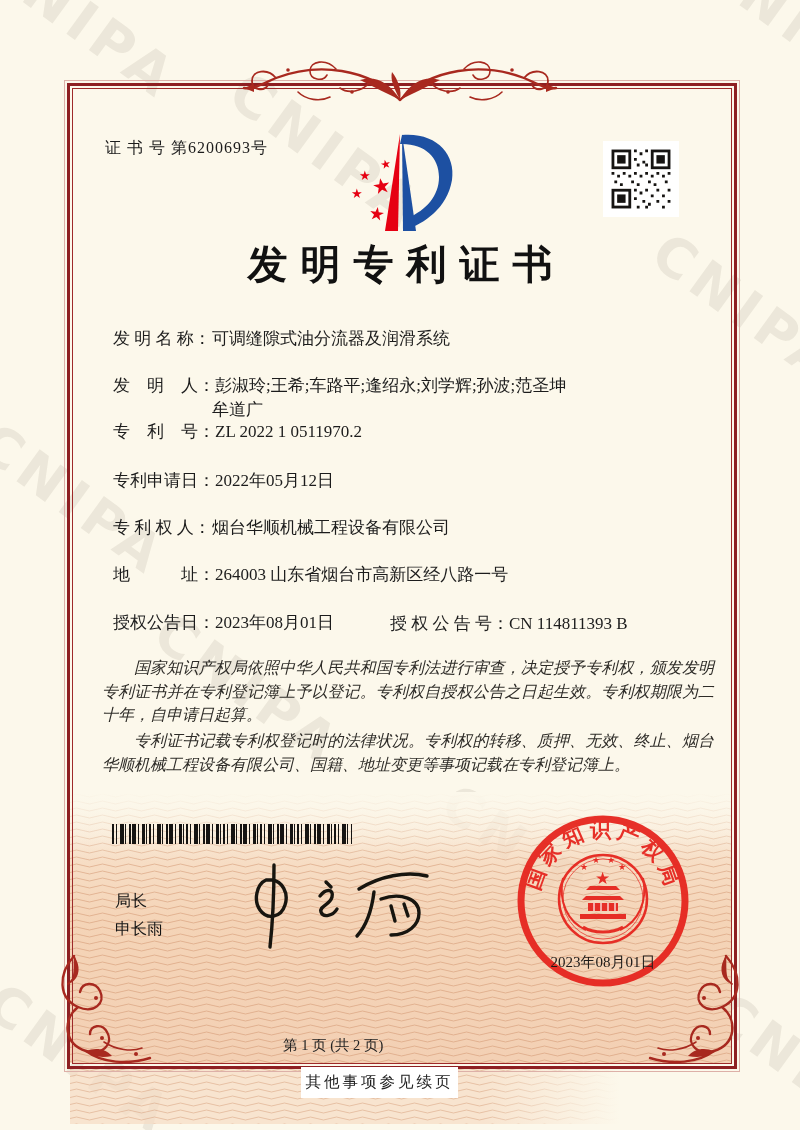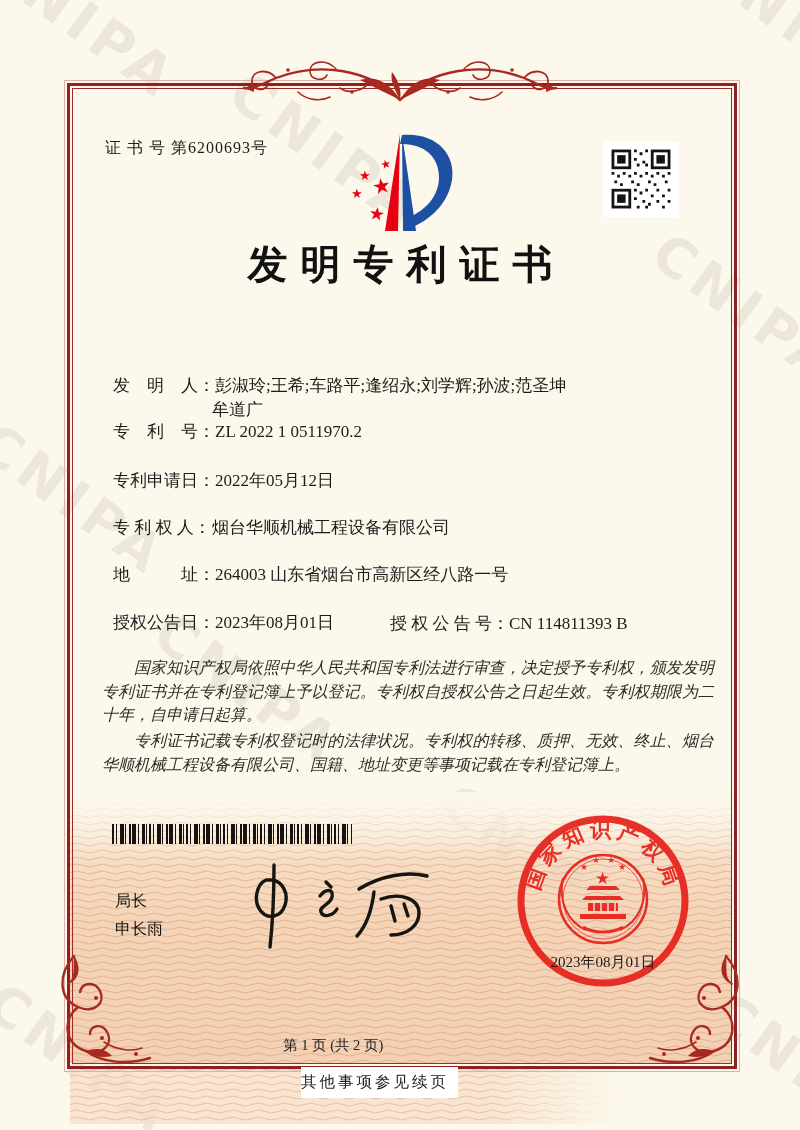--- a/index.html
+++ b/index.html
@@ -71,21 +71,21 @@
   .director-title{top:891px;}
   .director-name{top:919px;}
   .signature{position:absolute; left:240px; top:858px; z-index:5;}
   .seal{position:absolute; left:508px; top:806px; z-index:6; opacity:.95;}
   .page-info{
     position:absolute; left:283px; width:200px; top:1036px; text-align:left;
     font-size:14.5px; color:#222; z-index:4;
   }
   .note-box{
     position:absolute; left:301px; top:1067px; width:157px; height:31px; background:#fff;
-    z-index:4; display:flex; align-items:center; 
+    z-index:4; display:flex; align-items:center; justify-content:center;
   }
   .note-box span{font-size:15.5px; letter-spacing:3px; color:#222;}
   .ornament{position:absolute; z-index:3; pointer-events:none;}
 </style>
 </head>
 <body>
 
 <div class="page">
 
   <span class="wm" style="left:-30px; top:-12px; font-size:56px;">CNIPA</span>
@@ -236,20 +236,23 @@
                  M49,34h3v3h-3z M55,31h3v3h-3z M61,34h3v3h-3z M67,31h3v3h-3z M10,40h3v3h-3z M16,43h3v3h-3z M28,40h3v3h-3z
                  M34,43h3v3h-3z M46,40h3v3h-3z M52,43h3v3h-3z M64,40h3v3h-3z M31,49h3v3h-3z M37,52h3v3h-3z M43,49h3v3h-3z
                  M49,55h3v3h-3z M55,49h3v3h-3z M61,55h3v3h-3z M67,49h3v3h-3z M31,58h3v3h-3z M40,61h3v3h-3z M46,64h3v3h-3z
                  M55,61h3v3h-3z M61,67h3v3h-3z M34,67h3v3h-3z M43,67h3v3h-3z M67,61h3v3h-3z"></path>
       </g>
     </svg>
   </div>
 
   <div class="title">发明专利证书</div>
 
+  <div class="row" style="top:328px;">
+    <span class="lbl">发 明 名 称：</span><span class="val">可调缝隙式油分流器及润滑系统</span>
+  </div>
   <div class="row" style="top:375px;">
     <span class="lbl">发　明　人：</span><span class="val">彭淑玲;王希;车路平;逢绍永;刘学辉;孙波;范圣坤</span>
   </div>
   <div class="val2" style="top:398px;">牟道广</div>
   <div class="row" style="top:421px;">
     <span class="lbl">专　利　号：</span><span class="val">ZL 2022 1 0511970.2</span>
   </div>
   <div class="row" style="top:470px;">
     <span class="lbl">专利申请日：</span><span class="val">2022年05月12日</span>
   </div>

